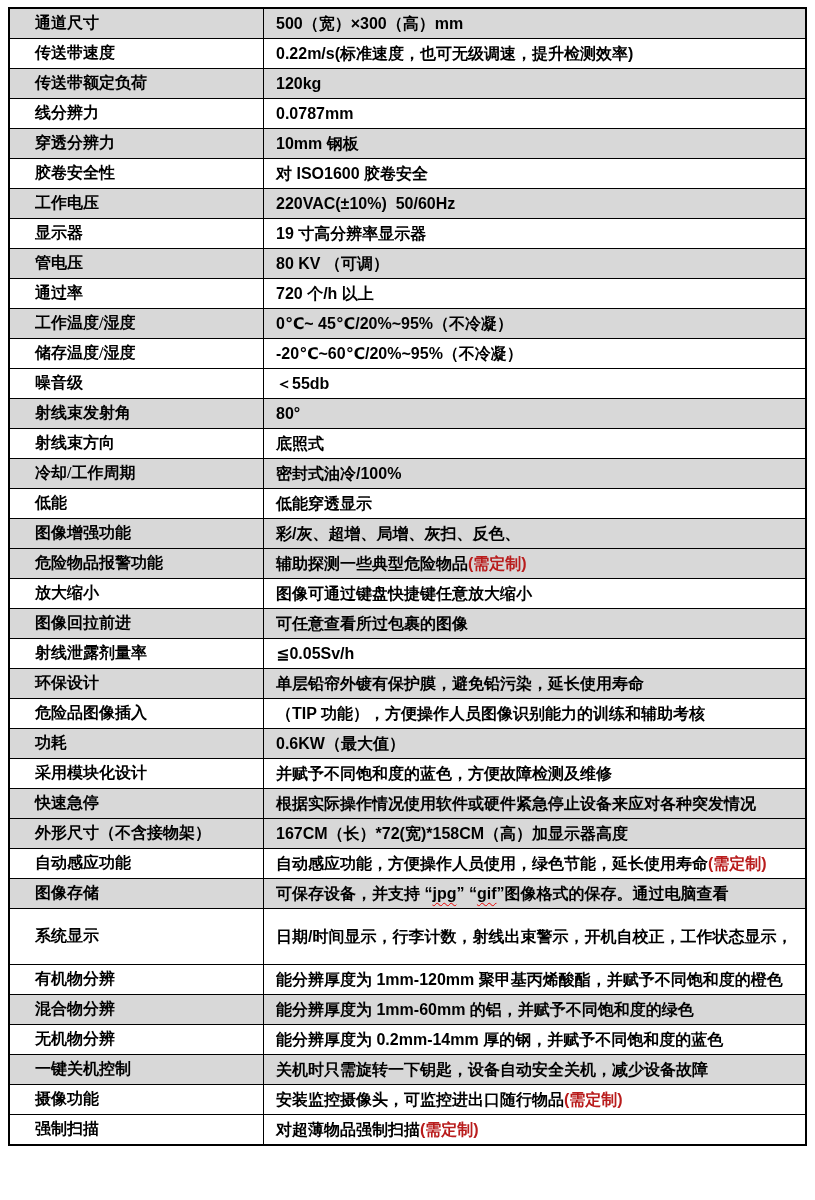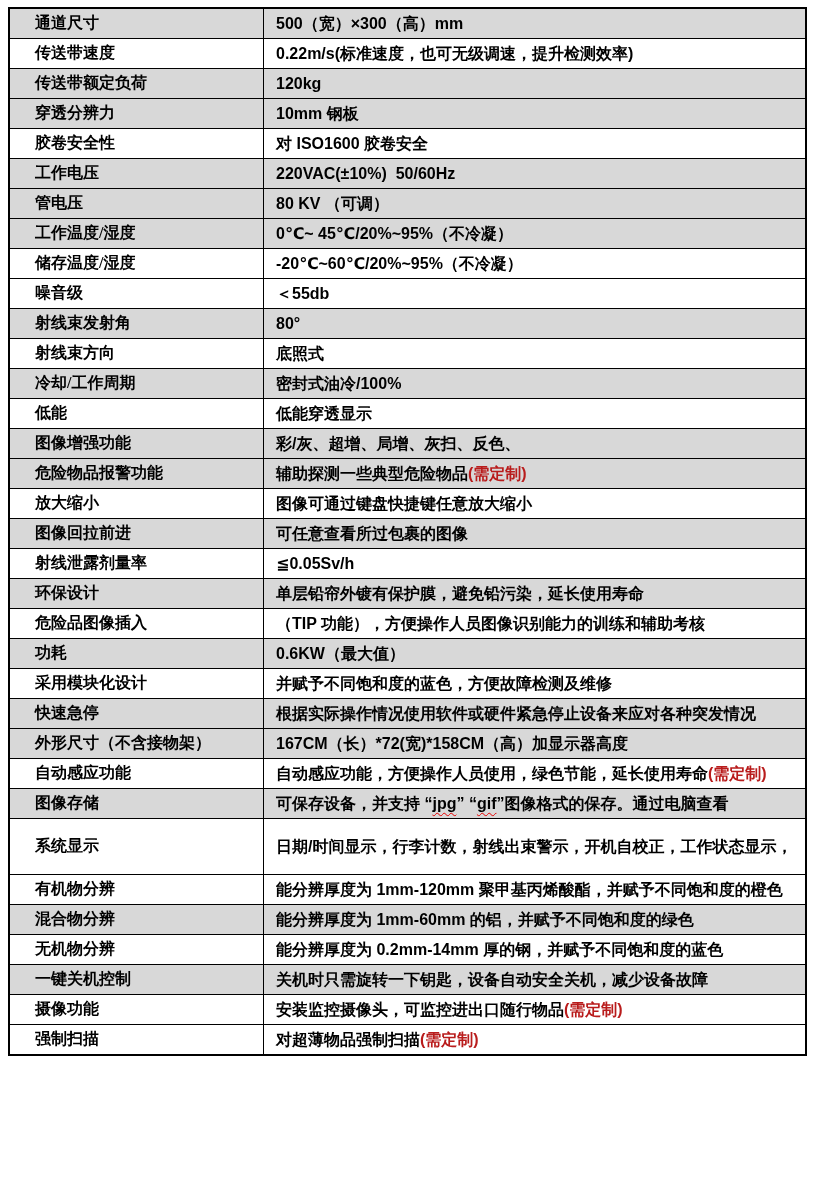--- a/index.html
+++ b/index.html
@@ -46,35 +46,47 @@
         <td class="value-cell"><span>500（宽）×300（高）mm</span></td>
       </tr>
       <tr class="row">
         <td class="label-cell">传送带速度</td>
         <td class="value-cell"><span>0.22m/s(标准速度，也可无级调速，提升检测效率)</span></td>
       </tr>
       <tr class="row shaded">
         <td class="label-cell">传送带额定负荷</td>
         <td class="value-cell"><span>120kg</span></td>
       </tr>
+      <tr class="row">
+        <td class="label-cell">线分辨力</td>
+        <td class="value-cell"><span>0.0787mm</span></td>
+      </tr>
       <tr class="row shaded">
         <td class="label-cell">穿透分辨力</td>
         <td class="value-cell"><span>10mm 钢板</span></td>
       </tr>
       <tr class="row">
         <td class="label-cell">胶卷安全性</td>
         <td class="value-cell"><span>对 ISO1600 胶卷安全</span></td>
       </tr>
       <tr class="row shaded">
         <td class="label-cell">工作电压</td>
         <td class="value-cell"><span>220VAC(±10%)  50/60Hz</span></td>
       </tr>
+      <tr class="row">
+        <td class="label-cell">显示器</td>
+        <td class="value-cell"><span>19 寸高分辨率显示器</span></td>
+      </tr>
       <tr class="row shaded">
         <td class="label-cell">管电压</td>
         <td class="value-cell"><span>80 KV （可调）</span></td>
+      </tr>
+      <tr class="row">
+        <td class="label-cell">通过率</td>
+        <td class="value-cell"><span>720 个/h 以上</span></td>
       </tr>
       <tr class="row shaded">
         <td class="label-cell">工作温度/湿度</td>
         <td class="value-cell"><span>0℃~ 45℃/20%~95%（不冷凝）</span></td>
       </tr>
       <tr class="row">
         <td class="label-cell">储存温度/湿度</td>
         <td class="value-cell"><span>-20℃~60℃/20%~95%（不冷凝）</span></td>
       </tr>
       <tr class="row">

